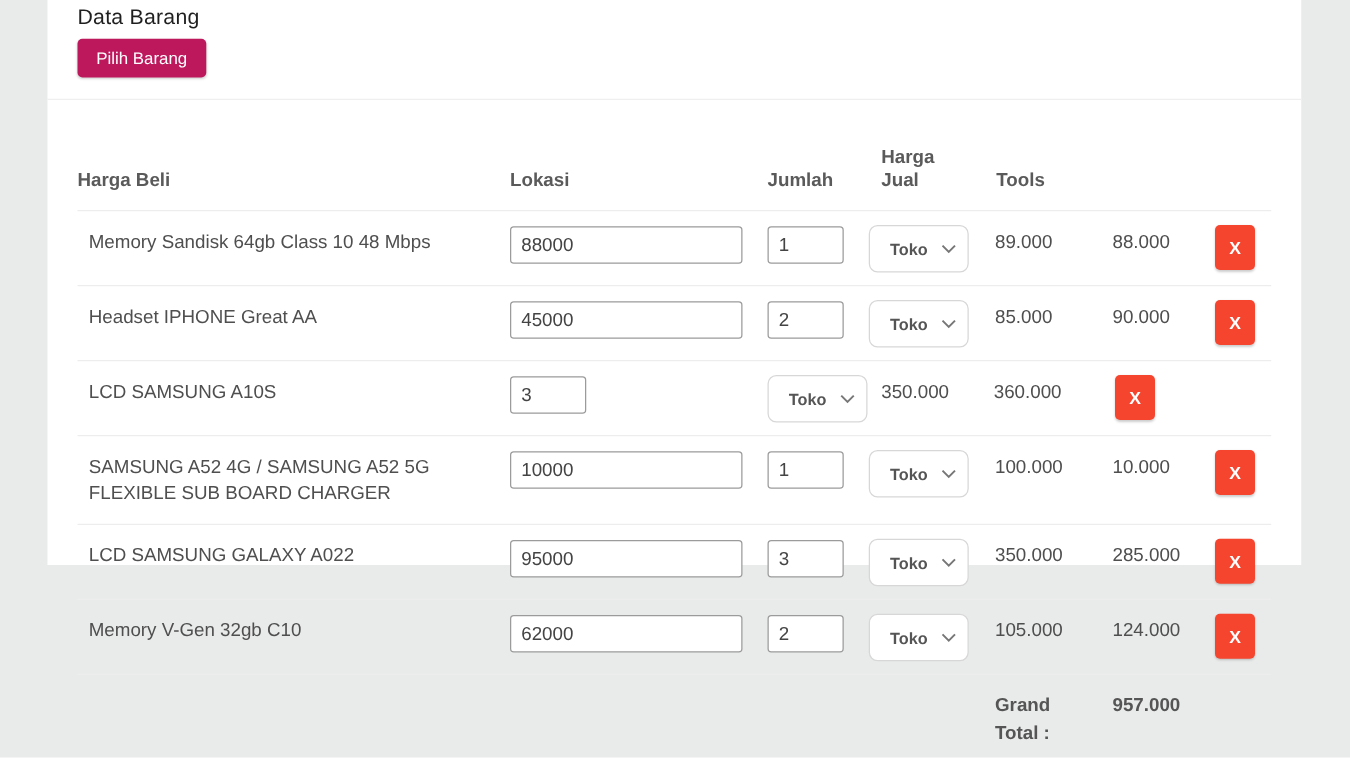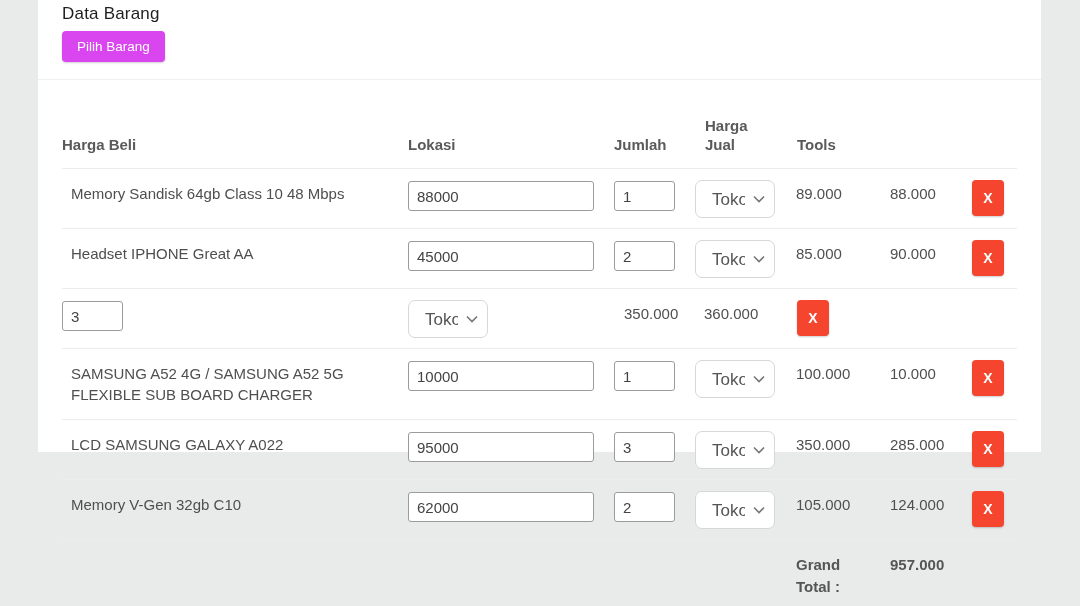--- a/index.html
+++ b/index.html
@@ -11,21 +11,21 @@
   }
   .card {
     position: absolute; left: 38px; top: 0;
     width: 1003px; height: 452px;
     background: #ffffff;
   }
   .card-header { padding: 4px 24px 0 24px; height: 80px; border-bottom: 1px solid #efefef; }
   .page-title { font-size: 17px; font-weight: 500; color: #1f1f1f; letter-spacing: .2px; }
   .btn-primary {
     margin-top: 7px; display: inline-block;
-    background: #d946ef; color: #ffffff;
+    background: #be185d; color: #ffffff;
     font-size: 13.5px; font-weight: 400;
     border: none; border-radius: 4px;
     padding: 8px 15px; cursor: pointer;
     box-shadow: 0 1px 2px rgba(0,0,0,.18);
   }
   .table-wrap { margin: 0 24px; }
   .tr {
     display: grid;
     grid-template-columns: 346px 206px 81px 91px 95px 80px 49px;
     border-bottom: 1px solid #ededed;
@@ -55,22 +55,22 @@
   .input-harga { width: 186px; }
   .input-jumlah { width: 61px; }
   .select {
     width: 80px; height: 38px;
     border: 1px solid #d7d7d7; border-radius: 7px;
     display: flex; align-items: center;
     padding: 0 9px 0 16px; cursor: pointer; background: #fff;
     color: #555;
   }
   .select .sel-text {
-    font-size: 17px; max-width: 33px;
-    overflow: hidden; white-space: nowrap; display: block;
+    font-size: 13px; max-width: 33px;
+    overflow: hidden; white-space: nowrap; display: block; font-weight: bold;
   }
   .select .chev { margin-left: auto; display: flex; }
   .btn-del {
     width: 32px; height: 36px;
     background: #f5452f; color: #fff;
     border: none; border-radius: 4px;
     font-size: 14px; font-weight: 700; cursor: pointer;
     box-shadow: 0 1px 2px rgba(0,0,0,.2);
     font-family: "Liberation Sans", "DejaVu Sans", sans-serif;
   }
@@ -132,20 +132,21 @@
               </svg>
             </span>
         </div>
       </div>
       <div class="td c5">85.000</div>
       <div class="td c6">90.000</div>
       <div class="td c7"><button class="btn-del">X</button></div>
     </div>
 
     <div class="tr row">
+      <div class="td c1">LCD SAMSUNG A10S</div>
       <div class="td c3"><input class="text-input input-jumlah" value="3" style=""></div>
       <div class="td c4">
         <div class="select">
           <span class="sel-text">Toko</span>
           <span class="chev">
               <svg width="12" height="8" viewBox="0 0 12 8">
                 <polyline points="1,1.5 6,6.5 11,1.5" fill="none" stroke="#777" stroke-width="1.6"></polyline>
               </svg>
             </span>
         </div>

